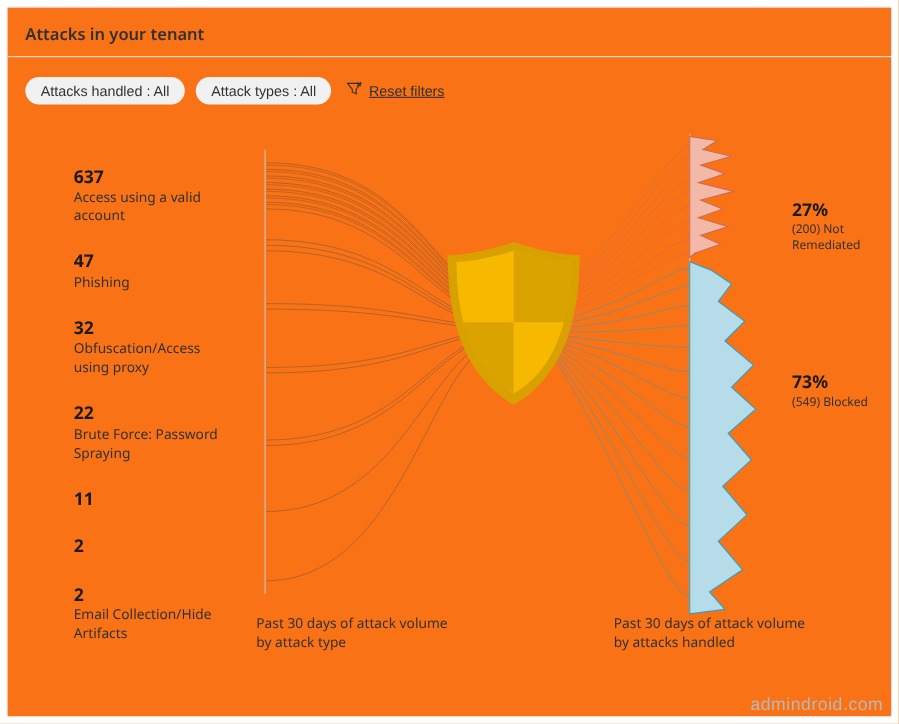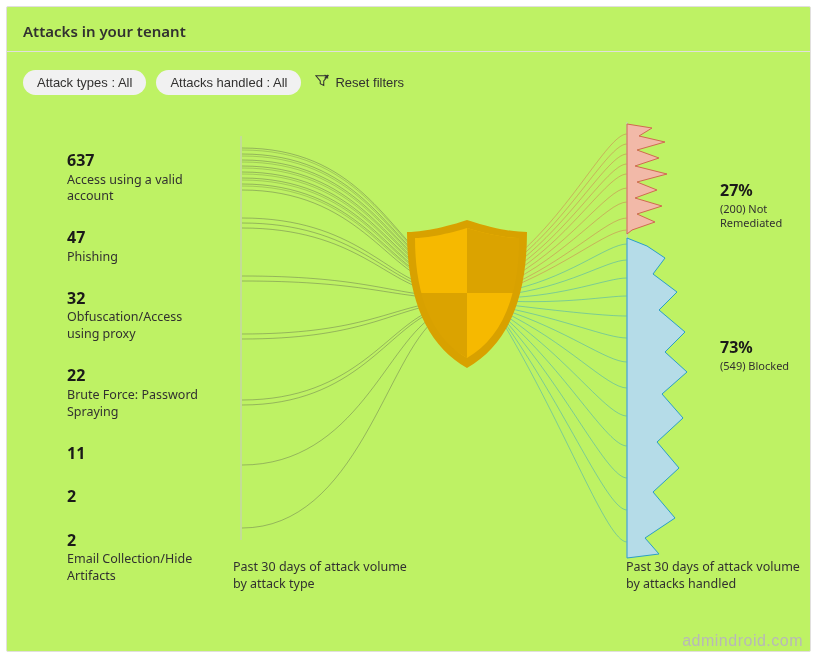--- a/index.html
+++ b/index.html
@@ -27,21 +27,21 @@
     padding:6px;
     position:relative;
   }
   .card{
     width:100%;height:100%;
     box-sizing:border-box;
     border:1px solid var(--border);
     border-radius:2px;
     position:relative;
     overflow:hidden;
-    background:#bef264;
+    background:#f97316;
   }
   .card-header{
     padding:14px 16px 10px 16px;
     border-bottom:1px solid var(--border);
   }
   .card-title{
     font-size:15px;
     font-weight:600;
     color:var(--grey-text);
     margin:0;
@@ -64,20 +64,21 @@
   .reset-btn{
     background:transparent;
     border:none;
     padding:6px 4px;
     font:13px/1 "Segoe UI",sans-serif;
     color:#323130;
     cursor:pointer;
     display:flex;
     align-items:center;
     gap:6px;
+    text-decoration:underline;
   }
   .reset-btn svg{width:14px;height:14px;}
   .chart-zone{
     position:relative;
     padding:0 16px;
     height:500px;
   }
   .attack-types{
     position:absolute;
     top:50px;
@@ -114,25 +115,24 @@
     font-size:11px;
     color:var(--grey-text);
     word-wrap:break-word;
   }
   .outcome-not{ }
   .outcome-blocked{margin-top:106px;}
   .captions{
     position:absolute;
     bottom:8px;
     left:16px;
-    right:4px;
+    right:20px;
     display:flex;
     font-size:12.5px;
     color:var(--grey-text);
-    justify-content:space-between;
   }
   .caption-left{margin-left:210px;width:180px;}
   .caption-right{margin-left:145px;width:180px;}
   .watermark{
     position:absolute;
     right:14px;
     bottom:8px;
     font-size:16px;
     color:#b8b8b8;
     letter-spacing:.5px;
@@ -148,22 +148,22 @@
 <body>
 
 <div class="frame">
   <div class="card">
 
     <div class="card-header">
       <h2 class="card-title">Attacks in your tenant</h2>
     </div>
 
     <div class="filter-bar">
+      <button class="pill">Attacks handled : All</button>
       <button class="pill">Attack types : All</button>
-      <button class="pill">Attacks handled : All</button>
       <button class="reset-btn">
         <span>
           <svg viewBox="0 0 16 16" fill="none" stroke="#323130" stroke-width="1.2">
             <path d="M1 2h14l-5 6v5l-4-2V8z"></path>
             <line x1="11" y1="1" x2="15" y2="5"></line>
             <line x1="15" y1="1" x2="11" y2="5"></line>
           </svg>
         </span>
         <span>Reset filters</span>
       </button>

